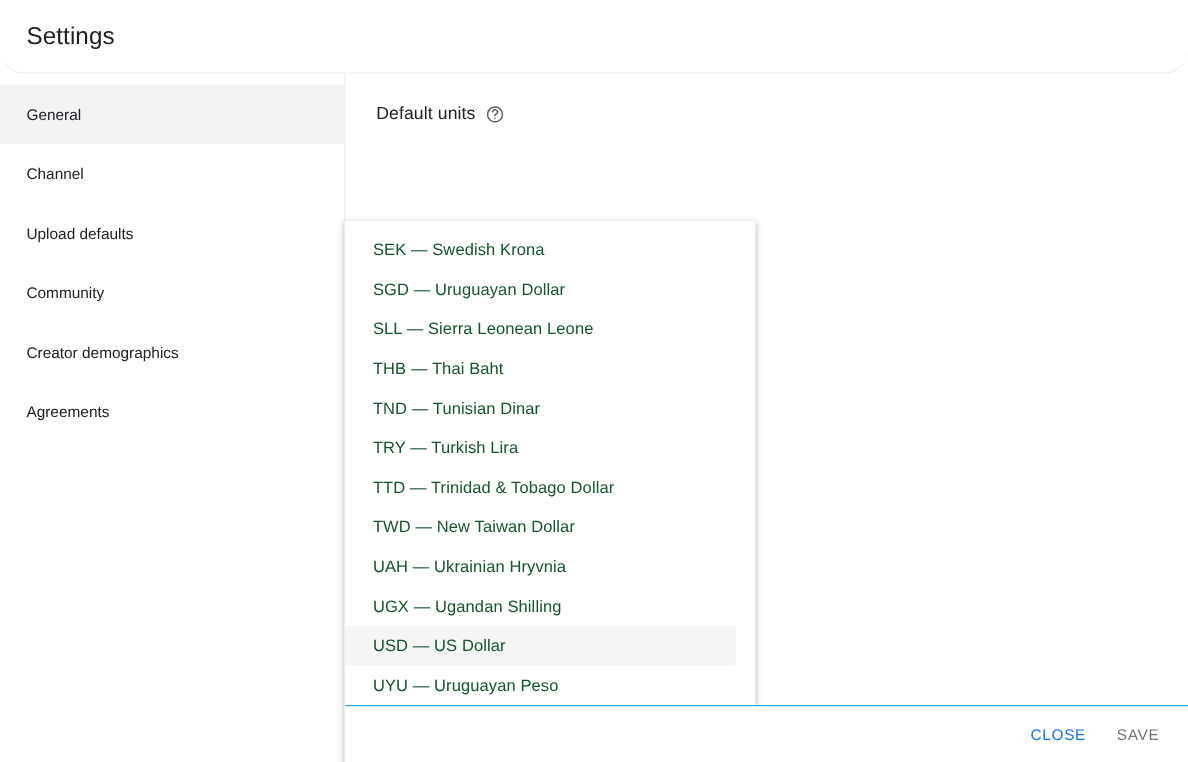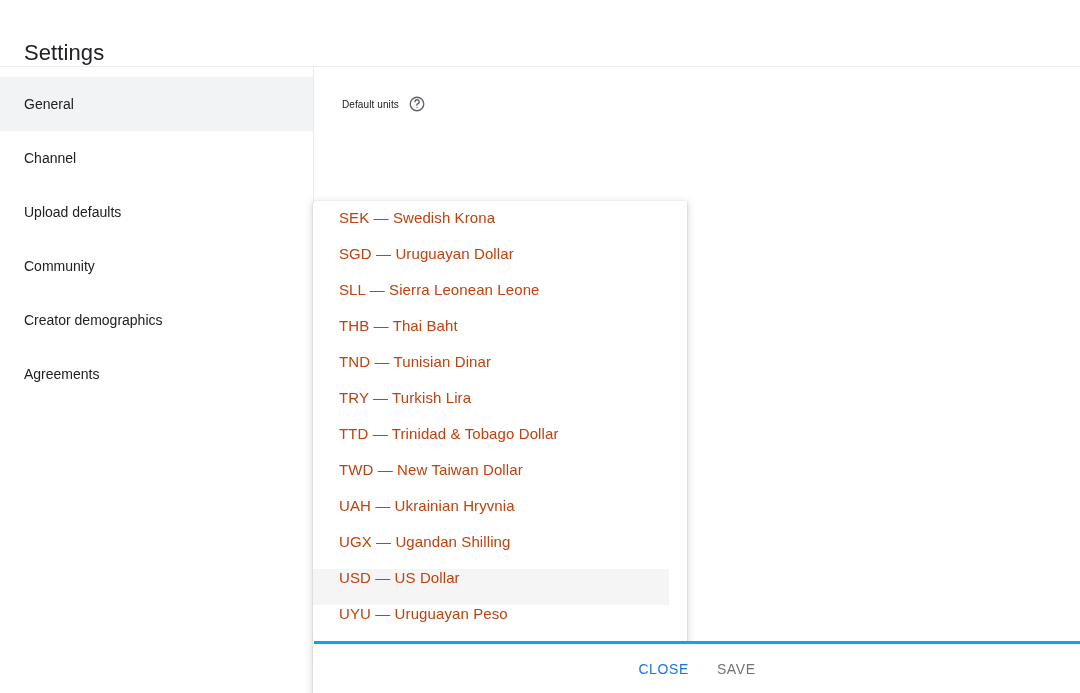--- a/index.html
+++ b/index.html
@@ -20,24 +20,25 @@
     background: #ffffff;
     display: flex;
     flex-direction: column;
   }
 
   
   .dialog-header {
     height: 67px;
     flex: 0 0 67px;
     display: flex;
-    align-items: flex-end;
+    align-items: center;
     padding: 0 24px;
     border-bottom: 1px solid #e8eaed;
     background: #ffffff;
+    border-radius: 22px;
   }
   .dialog-title {
     font-size: 22px;
     font-weight: 400;
     color: #202124;
     letter-spacing: 0.1px;
   }
 
   
   .dialog-body {
@@ -81,21 +82,21 @@
     padding: 24px 0 0 28px;
     min-width: 0;
   }
   .section-head {
     display: flex;
     align-items: center;
     gap: 9px;
     height: 26px;
   }
   .section-title {
-    font-size: 10px;
+    font-size: 16px;
     font-weight: 500;
     color: #202124;
     letter-spacing: 0.1px;
   }
   .help-icon {
     width: 18px;
     height: 18px;
     display: inline-flex;
     align-items: center;
     justify-content: center;
@@ -119,23 +120,24 @@
     overflow: hidden;
     padding-top: 8px;
   }
   .dropdown-list {
     position: relative;
     height: 100%;
   }
   .dropdown-item {
     height: 36px;
     display: flex;
+    align-items: center;
     padding: 0 16px 0 26px;
     font-size: 15px;
-    color: #c2410c;
+    color: #14532d;
     white-space: nowrap;
     cursor: pointer;
     user-select: none;
     letter-spacing: 0.1px;
   }
   .dropdown-item.highlighted {
     background: #f5f5f5;
     width: 356px;
   }
 
@@ -149,25 +151,25 @@
     z-index: 41;
   }
 
   
   .dialog-footer {
     position: absolute;
     left: 314px;
     right: 0;
     bottom: 0;
     height: 52px;
-    border-top: 3px solid #0ea5e9;
-    background: #ffffff;
-    display: flex;
-    align-items: center;
-    justify-content: center;
+    border-top: 1px solid #0ea5e9;
+    background: #ffffff;
+    display: flex;
+    align-items: center;
+    justify-content: flex-end;
     padding: 0 16px;
     gap: 8px;
     z-index: 50;
   }
   .text-button {
     background: transparent;
     border: none;
     font-family: "Liberation Sans", sans-serif;
     font-size: 14px;
     font-weight: 500;

